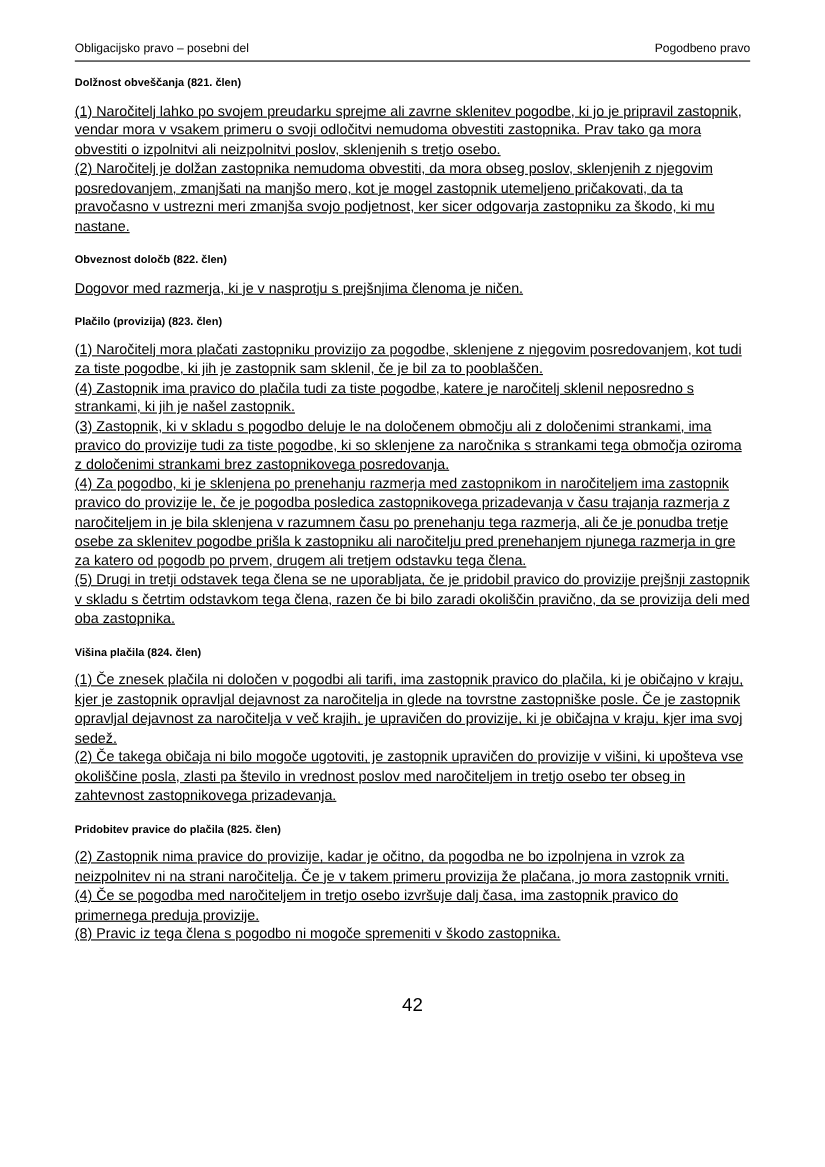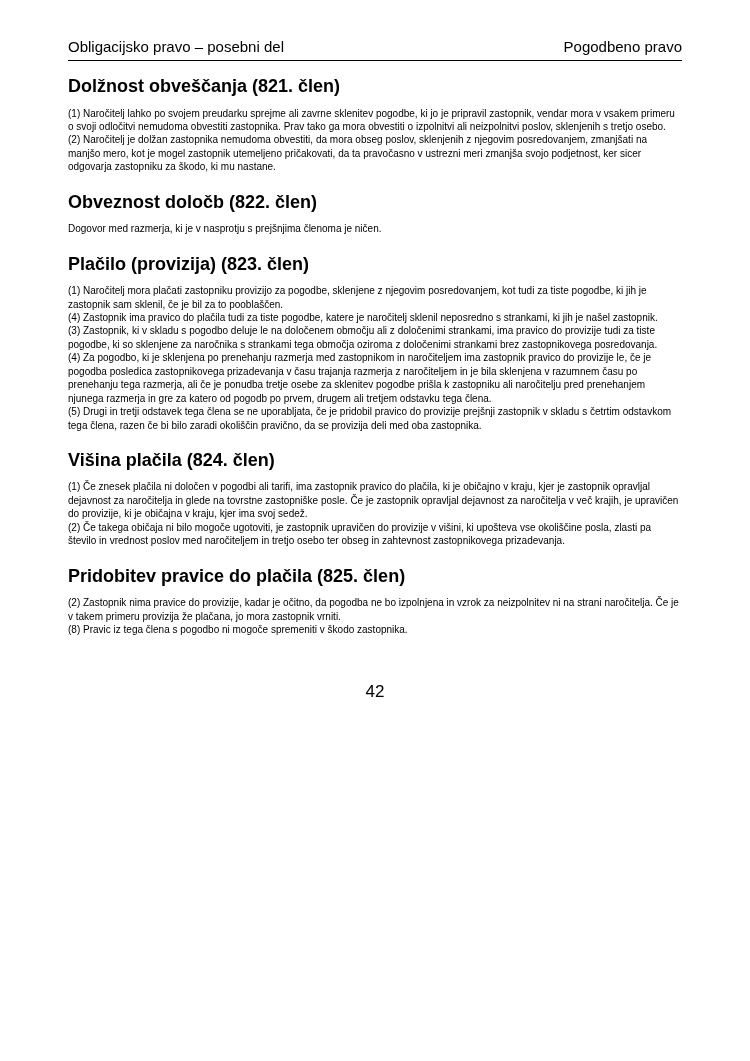--- a/index.html
+++ b/index.html
@@ -18,44 +18,45 @@
     width: 750px;
     min-height: 1061px;
     box-sizing: border-box;
     padding: 38px 68px 0 68px;
     background: #ffffff;
   }
   .running-head {
     display: flex;
     justify-content: space-between;
     align-items: baseline;
-    font-size: 15px;
+    font-size: 11px;
     line-height: 1.2;
     padding-bottom: 4px;
     border-bottom: 1px solid #000000;
     margin-bottom: 14px;
   }
   .running-head .rh-left,
   .running-head .rh-right {
     white-space: nowrap;
   }
   h2.section-title {
-    font-size: 18px;
+    font-size: 10px;
     font-weight: bold;
     margin: 0 0 9px 0;
     line-height: 1.25;
   }
   .section + .section {
     margin-top: 17px;
   }
   p.para {
-    font-size: 10px;
+    font-size: 13px;
     line-height: 1.345;
     margin: 0;
     text-align: left;
+    text-decoration: underline;
   }
   p.para + p.para {
     margin-top: 0px;
   }
   .block {
     margin: 0;
   }
   .page-number {
     text-align: center;
     font-size: 17px;
@@ -104,19 +105,20 @@
     <div class="block">
       <p class="para">(1) Če znesek plačila ni določen v pogodbi ali tarifi, ima zastopnik pravico do plačila, ki je običajno v kraju, kjer je zastopnik opravljal dejavnost za naročitelja in glede na tovrstne zastopniške posle. Če je zastopnik opravljal dejavnost za naročitelja v več krajih, je upravičen do provizije, ki je običajna v kraju, kjer ima svoj sedež.</p>
       <p class="para">(2) Če takega običaja ni bilo mogoče ugotoviti, je zastopnik upravičen do provizije v višini, ki upošteva vse okoliščine posla, zlasti pa število in vrednost poslov med naročiteljem in tretjo osebo ter obseg in zahtevnost zastopnikovega prizadevanja.</p>
     </div>
   </div>
 
   <div class="section">
     <h2 class="section-title">Pridobitev pravice do plačila (825. člen)</h2>
     <div class="block">
       <p class="para">(2) Zastopnik nima pravice do provizije, kadar je očitno, da pogodba ne bo izpolnjena in vzrok za neizpolnitev ni na strani naročitelja. Če je v takem primeru provizija že plačana, jo mora zastopnik vrniti.</p>
+      <p class="para">(4) Če se pogodba med naročiteljem in tretjo osebo izvršuje dalj časa, ima zastopnik pravico do primernega preduja provizije.</p>
       <p class="para">(8) Pravic iz tega člena s pogodbo ni mogoče spremeniti v škodo zastopnika.</p>
     </div>
   </div>
 
   <div class="page-number">42</div>
 
 </div>
 
 </body></html>

